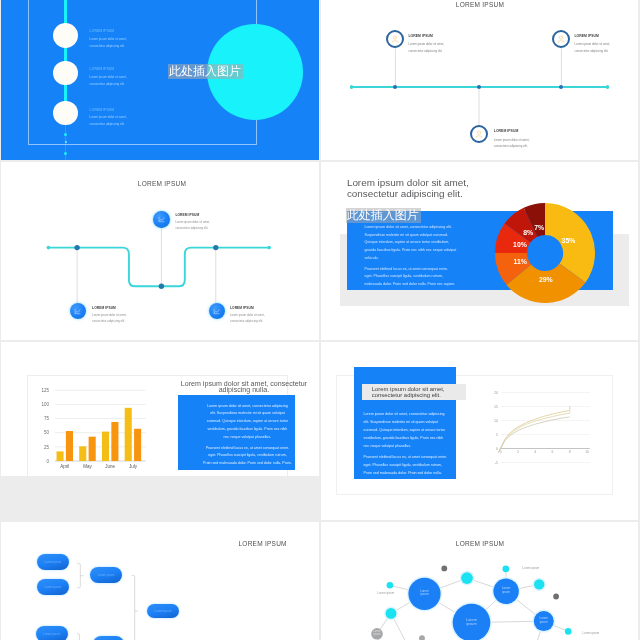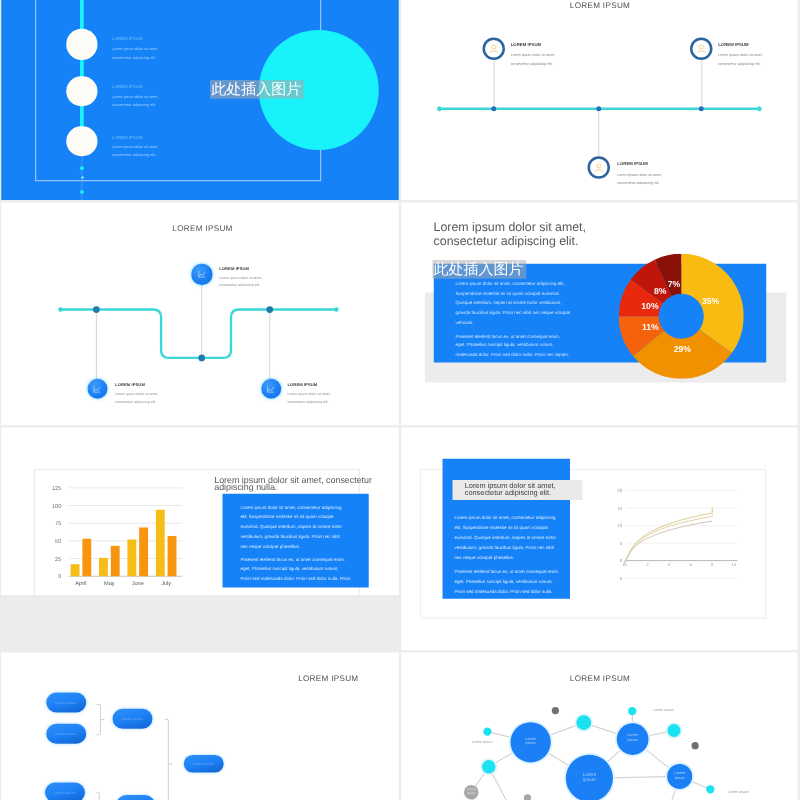--- a/index.html
+++ b/index.html
@@ -206,21 +206,21 @@
           <path d="M0 50.00000000000001 A50 50 0 0 1 9.549150281252622 20.610737385376353 L35.43769410125094 39.41986545873549 A18 18 0 0 0 32 50 Z" fill="#e8290e"></path>
           <text x="24.968192491111555" y="44.06667270805139" text-anchor="middle" font-size="6.9" font-family="Liberation Sans, sans-serif" font-weight="bold" fill="#ffffff">10%</text>
           <path d="M9.549150281252622 20.610737385376353 A50 50 0 0 1 28.71103542174635 4.758647376699031 L42.335972751828685 33.71311305561165 A18 18 0 0 0 35.43769410125094 39.41986545873549 Z" fill="#c0160a"></path>
           <text x="33.22300058981449" y="31.92009145014122" text-anchor="middle" font-size="6.9" font-family="Liberation Sans, sans-serif" font-weight="bold" fill="#ffffff">8%</text>
           <path d="M28.71103542174635 4.758647376699031 A50 50 0 0 1 49.999999999999986 0 L49.99999999999999 32 A18 18 0 0 0 42.335972751828685 33.71311305561165 Z" fill="#8b1008"></path>
           <text x="44.25846988644298" y="26.513870825772173" text-anchor="middle" font-size="6.9" font-family="Liberation Sans, sans-serif" font-weight="bold" fill="#ffffff">7%</text>
         </svg>
   </div>
 </div>
 
-<div class="slide" style="left:1px;top:341.9px;height:134px;">
+<div class="slide" style="left:1px;top:341.9px;height:134px;text-align:center;">
   <div class="canvas" style="position:absolute;left:0;top:-0.9px;width:318px;height:180px;">
   <div class="abs" style="left:26px;top:34px;width:260.6px;height:112.8px;border:0.8px solid #ededed;background:#fff;box-sizing:border-box;"></div>
   <svg class="abs" id="bar-svg" style="left:26px;top:34px;" width="261" height="113">
           <line x1="27.9" y1="86" x2="118.8" y2="86" stroke="#bfbfbf" stroke-width="0.7"></line>
           <text x="22.099999999999998" y="87.7" text-anchor="end" font-size="4.5" font-family="Liberation Sans, sans-serif" fill="#6d6e70">0</text>
           <line x1="27.9" y1="71.86" x2="118.8" y2="71.86" stroke="#e6e6e6" stroke-width="0.7"></line>
           <text x="22.099999999999998" y="73.56" text-anchor="end" font-size="4.5" font-family="Liberation Sans, sans-serif" fill="#6d6e70">25</text>
           <line x1="27.9" y1="57.72" x2="118.8" y2="57.72" stroke="#e6e6e6" stroke-width="0.7"></line>
           <text x="22.099999999999998" y="59.42" text-anchor="end" font-size="4.5" font-family="Liberation Sans, sans-serif" fill="#6d6e70">50</text>
           <line x1="27.9" y1="43.58" x2="118.8" y2="43.58" stroke="#e6e6e6" stroke-width="0.7"></line>

